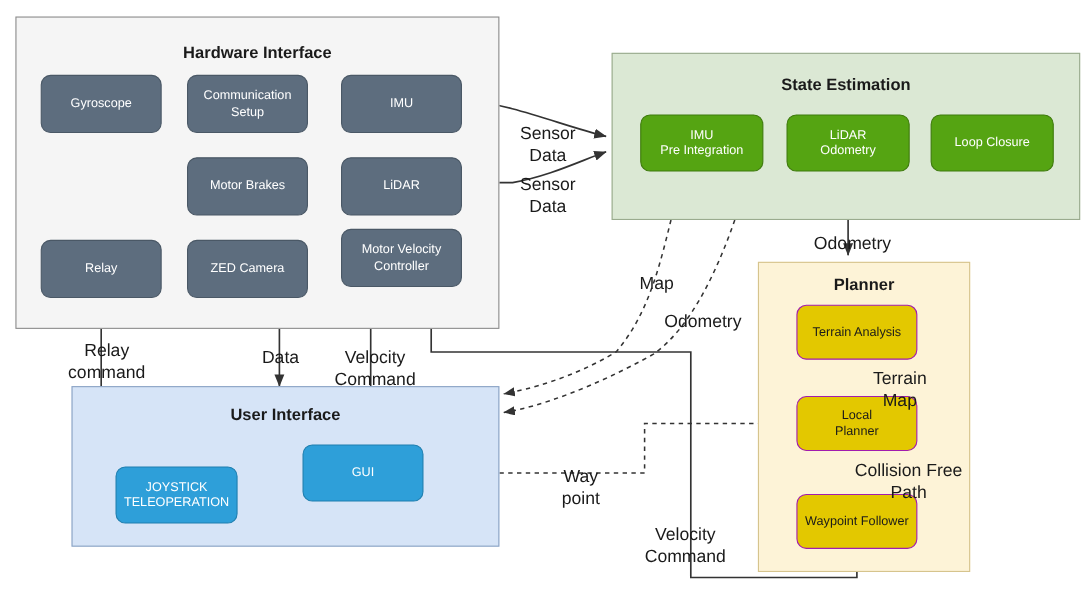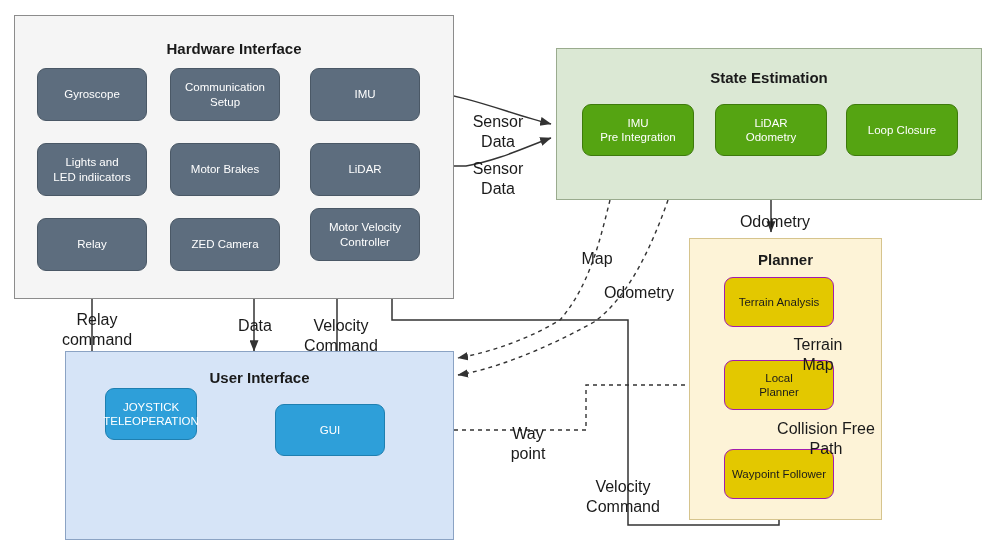--- a/index.html
+++ b/index.html
@@ -55,21 +55,21 @@
   #grp-state .group-title { top: 20px; }
 
   #grp-planner {
     left: 689px; top: 238px; width: 193px; height: 282px;
     background: #fdf3d7;
     border-color: #d6c48d;
   }
   #grp-planner .group-title { top: 12px; }
 
   #grp-ui {
-    left: 65px; top: 351px; width: 389px; height: 189px;
+    left: 65px; top: 351px; width: 389px; height: 146px;
     background: #d6e4f7;
     border-color: #8ba3c4;
     text-decoration: underline;
   }
   #grp-ui .group-title { top: 17px; }
 
   
   .node {
     position: absolute;
     box-sizing: border-box;
@@ -129,21 +129,21 @@
   #n-imupre   { left: 582px; top: 104px; }
   #n-lidarodo { left: 715px; top: 104px; }
   #n-loop     { left: 846px; top: 104px; }
 
   
   #n-terrain  { left: 724px; top: 277px; }
   #n-local    { left: 724px; top: 360px; }
   #n-waypoint { left: 724px; top: 449px; }
 
   
-  #n-joystick { left: 105px; top: 388px; width: 92px; }
+  #n-joystick { left: 105px; top: 424px; width: 111px; }
   #n-gui      { left: 275px; top: 404px; width: 110px; }
 
   
   .elabel {
     position: absolute;
     font-size: 16px;
     color: #1a1a1a;
     text-align: center;
     white-space: pre-line;
     line-height: 1.22;
@@ -212,22 +212,20 @@
     </g>
   </svg>
 
   <div class="group" id="grp-hardware">
     <div class="group-title">Hardware Interface</div>
   </div>
   <div class="node hw" id="n-gyroscope">Gyroscope</div>
   <div class="node hw" id="n-communication">Communication
 Setup</div>
   <div class="node hw" id="n-imu">IMU</div>
-  <div class="node hw" id="n-lights">Lights and
-LED indiicators</div>
   <div class="node hw" id="n-motorbrakes">Motor Brakes</div>
   <div class="node hw" id="n-lidar">LiDAR</div>
   <div class="node hw" id="n-relay">Relay</div>
   <div class="node hw" id="n-zedcamera">ZED Camera</div>
   <div class="node hw" id="n-motorvelocity">Motor Velocity
 Controller</div>
 
   <div class="group" id="grp-state">
     <div class="group-title">State Estimation</div>
   </div>

